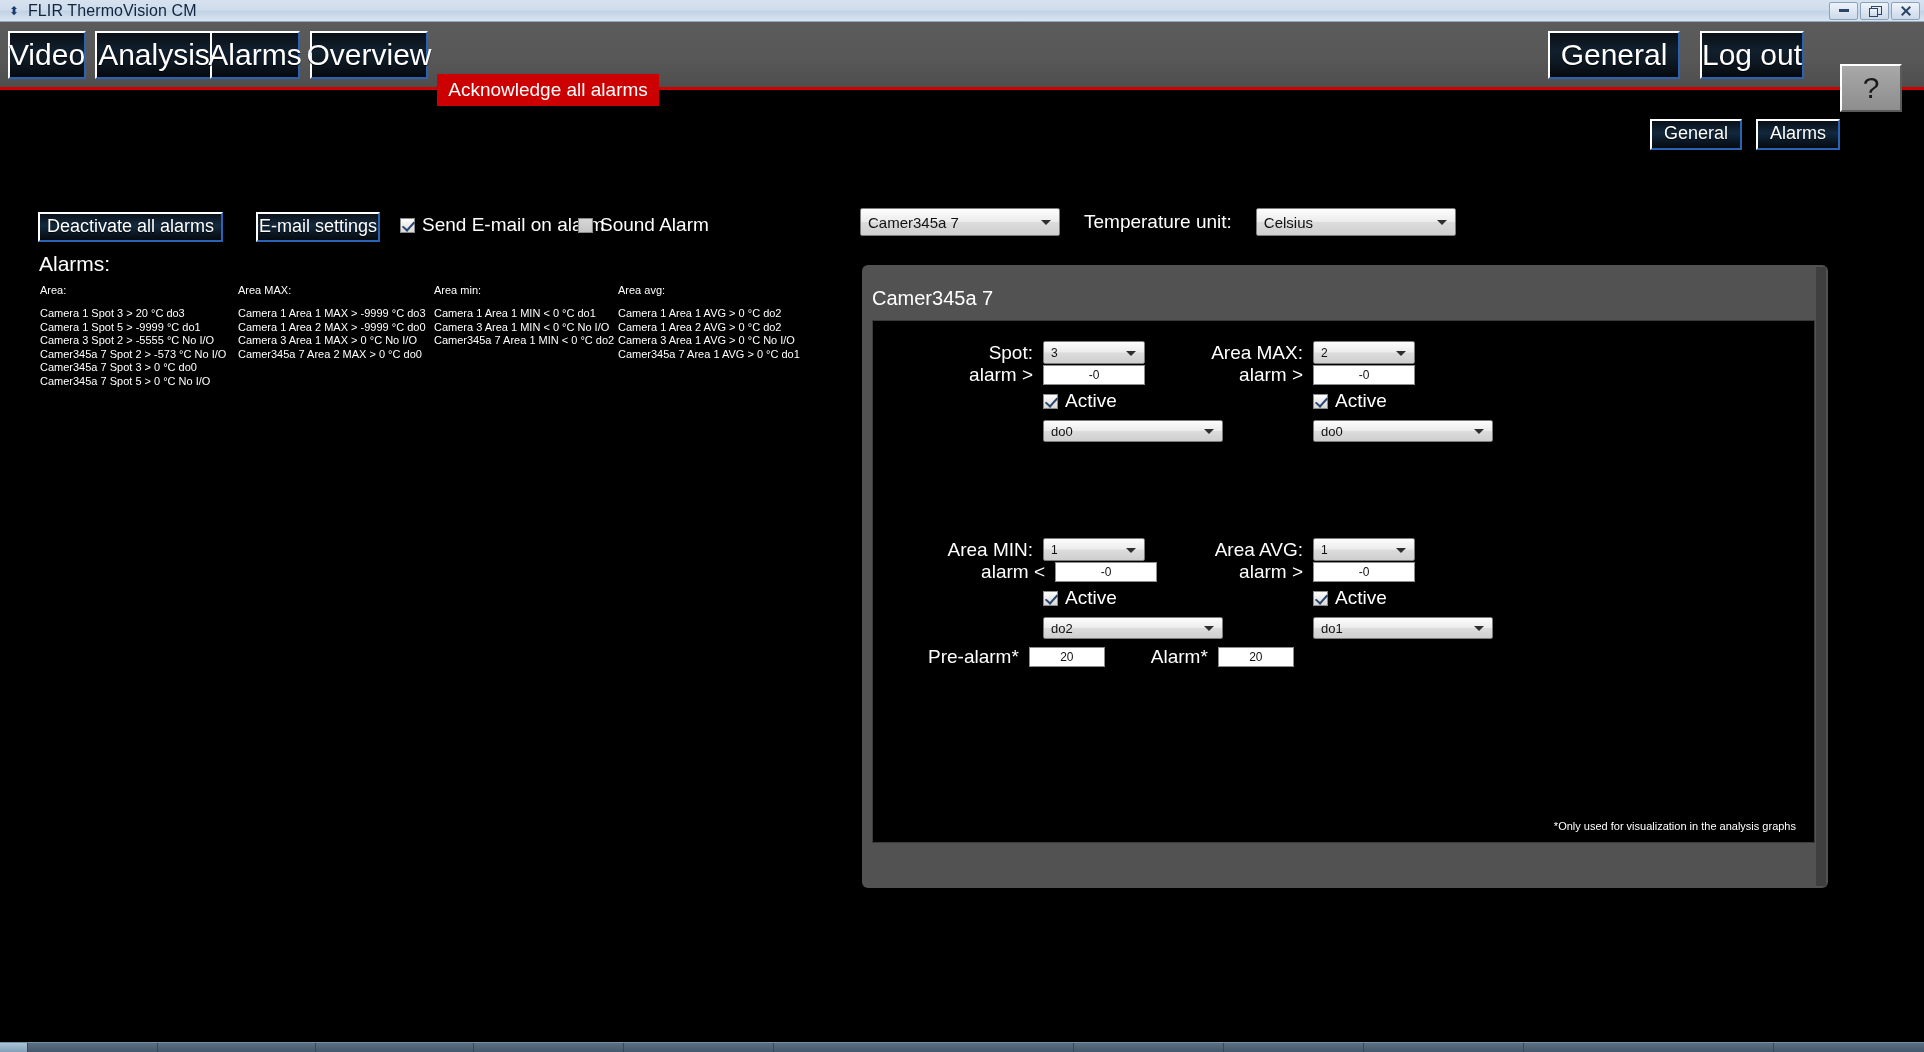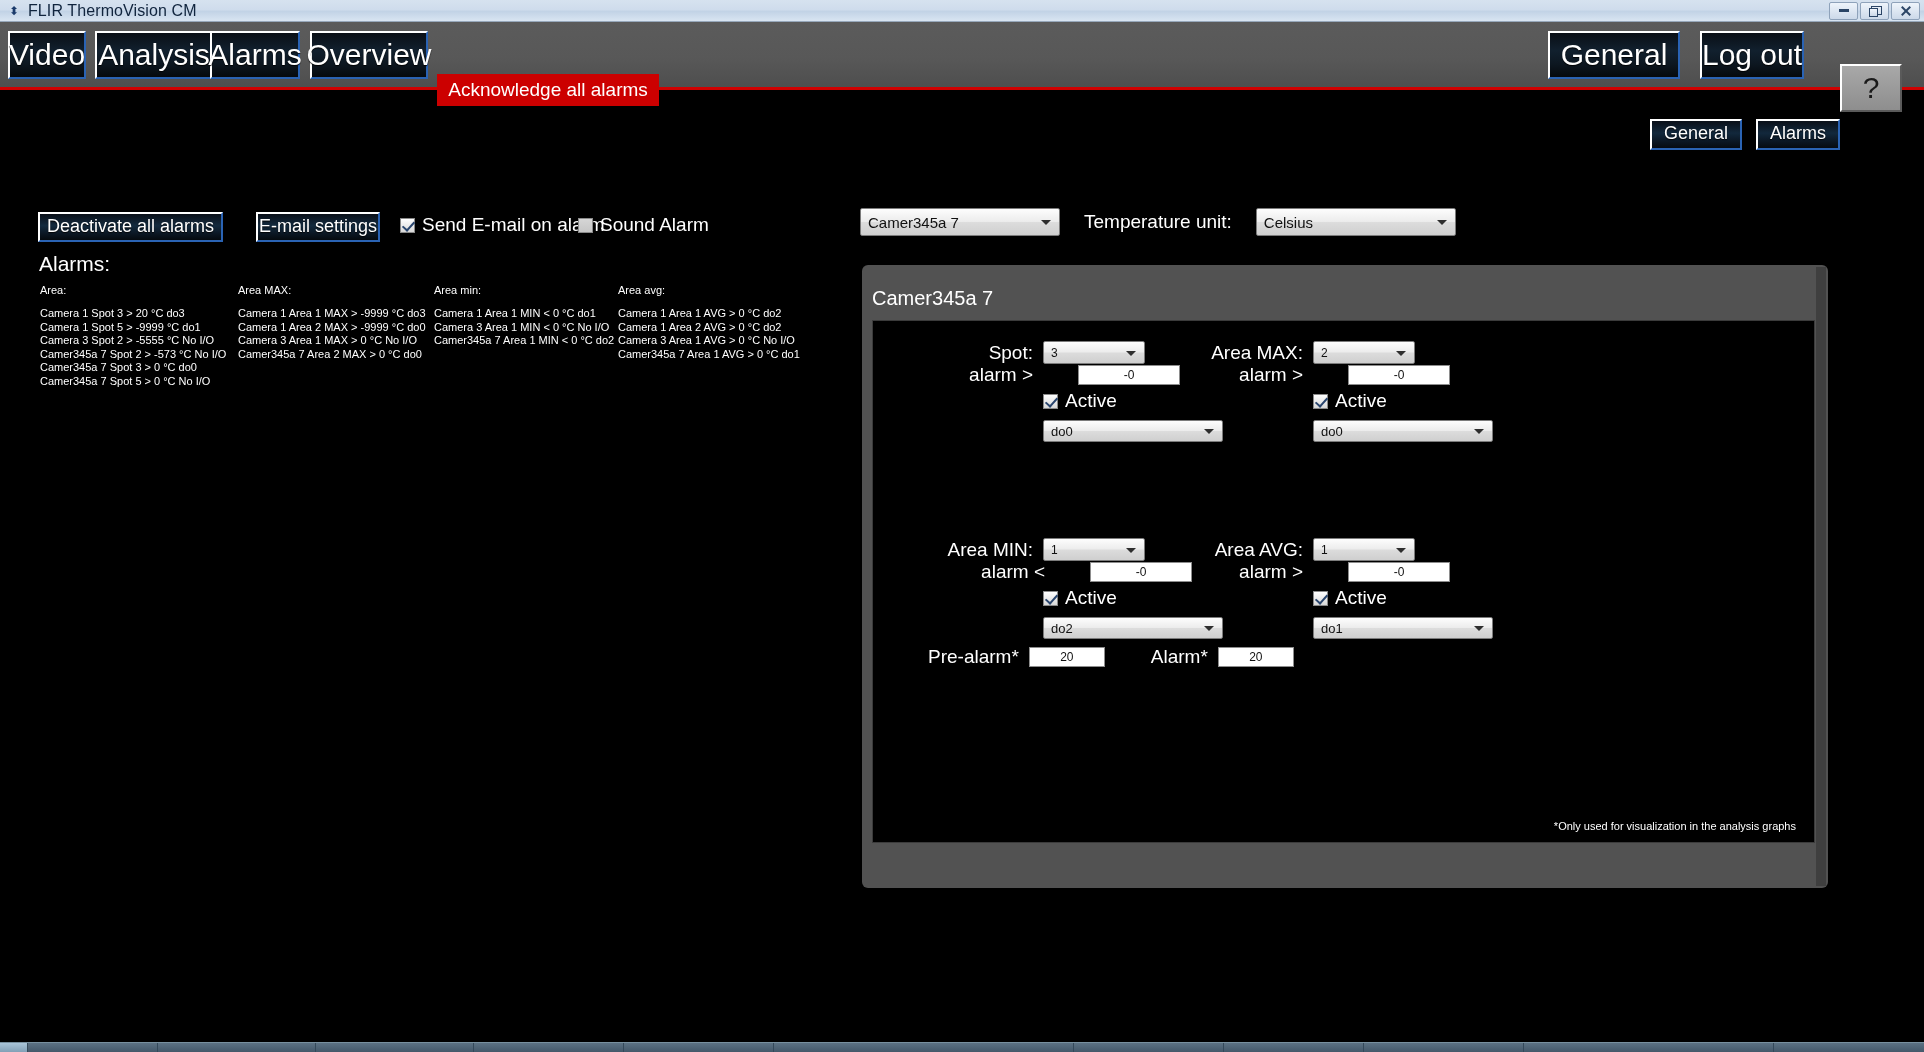--- a/index.html
+++ b/index.html
@@ -169,21 +169,21 @@
   .sect .lbl { font-size: 19px; text-align: right; white-space: nowrap; }
   .row { display: flex; align-items: center; }
 
   .textfield {
     background: #ffffff; border: 1px solid #8d8d8d;
     color: #111; font-size: 12px;
     display: flex; align-items: center; justify-content: center;
   }
 
   .sect .r1 { position: absolute; top: 0; }
-  .sect .r2 { position: absolute; top: 23px; gap: 35px; }
+  .sect .r2 { position: absolute; top: 23px; }
   .sect .r3 { position: absolute; top: 49px; }
   .sect .r4 { position: absolute; top: 79px; }
 
   
   #sect-spot    { left: 0px;   top: 20px;  }
   #sect-areamax { left: 270px; top: 20px;  }
   #sect-areamin { left: 0px;   top: 217px; }
   #sect-areaavg { left: 270px; top: 217px; }
 
   #footnote {

